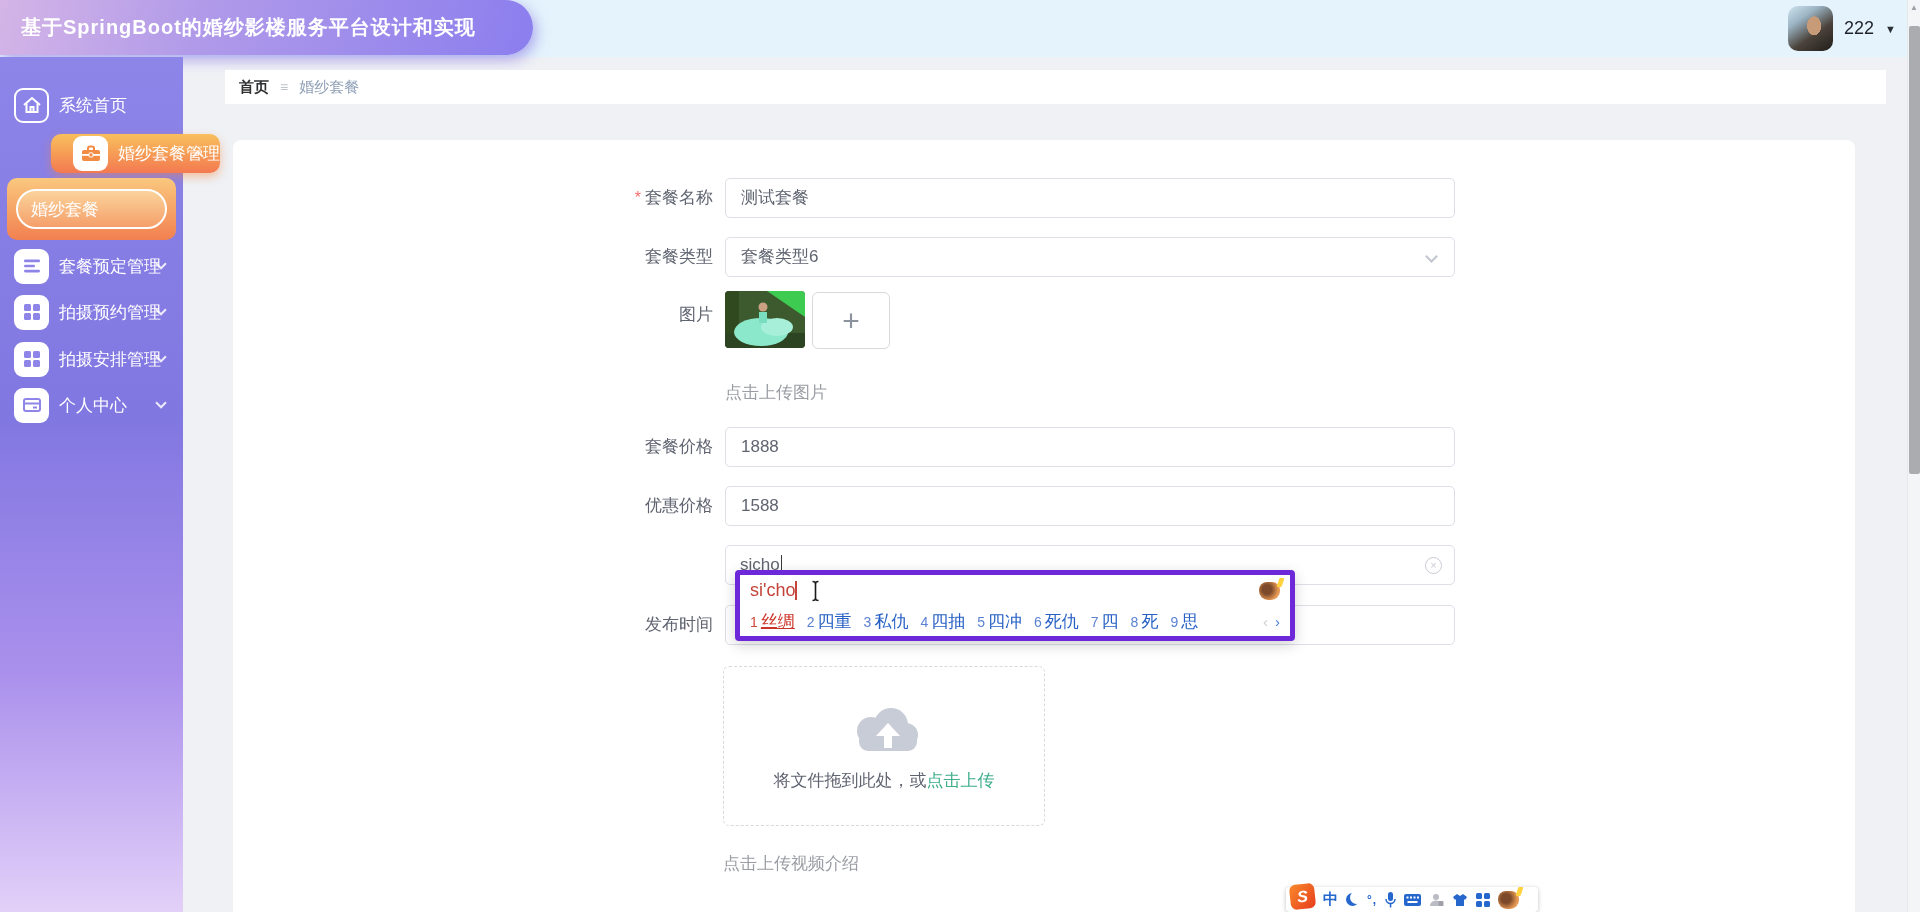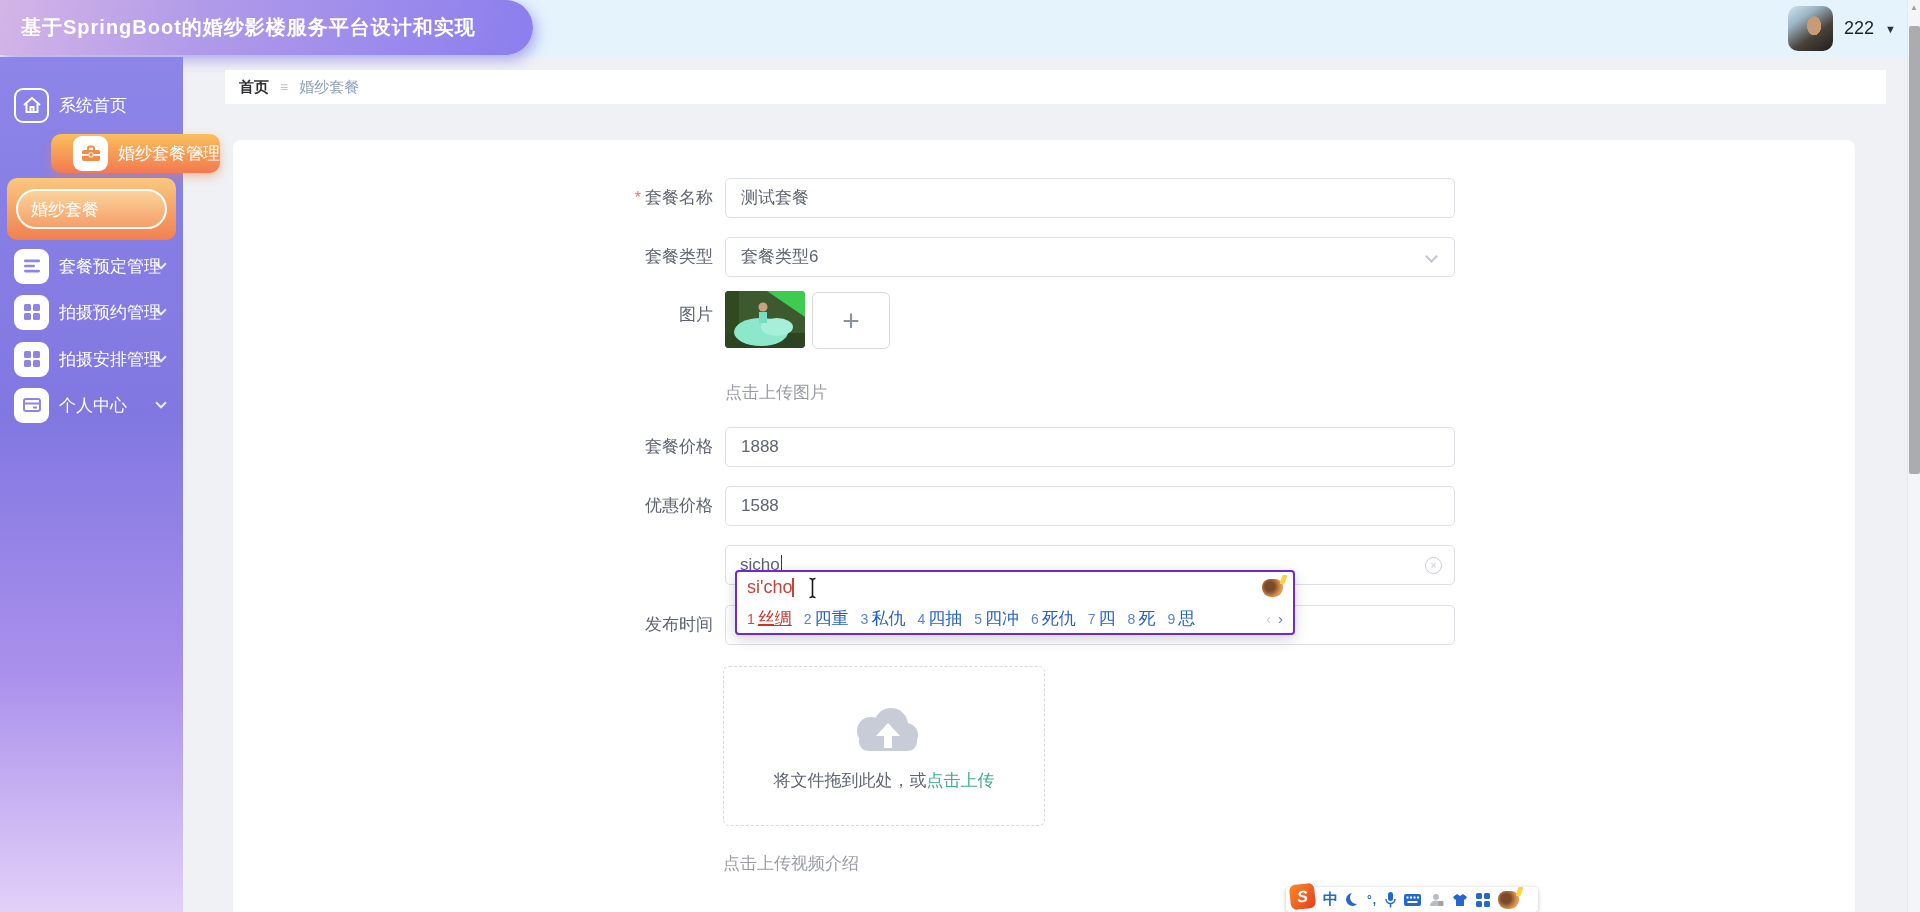--- a/index.html
+++ b/index.html
@@ -72,21 +72,21 @@
               background:#fff; color:#8c939d; font-size:30px; font-weight:100; display:flex; align-items:center; justify-content:center; cursor:pointer; }
   .img-hint { position:absolute; left:492px; top:241px; font-size:17px; color:#9a9da3; }
 
   .upload-box { position:absolute; left:490px; top:526px; width:322px; height:160px; border:1px dashed #d9d9d9; border-radius:6px;
                 background:#fff; text-align:center; cursor:pointer; }
   .up-text { margin-top:11px; font-size:17px; color:#5f6470; }
   .up-link { color:#3fae8c; cursor:pointer; }
   .video-hint { position:absolute; left:490px; top:712px; font-size:17px; color:#9a9da3; }
 
   
-  .ime { position:absolute; left:735px; top:570px; width:560px; background:#fff; border:2px solid #6d28d9; border-radius:4px;
+  .ime { position:absolute; left:735px; top:570px; width:560px; background:#fff; border:5px solid #6d28d9; border-radius:4px;
          box-shadow:0 4px 14px rgba(0,0,0,.18); z-index:60; }
   .ime-top { display:flex; align-items:center; height:31px; padding:0 10px; }
   .ime-comp { font-size:18px; color:#c4443a; }
   .ime-comp-caret { display:inline-block; width:2px; height:19px; background:#c4443a; vertical-align:-3px; }
   .ime-ibeam { margin-left:12px; display:flex; }
   .ime-emoji { margin-left:auto; width:21px; height:18px; border-radius:8px 8px 9px 9px; position:relative;
                background:radial-gradient(circle at 38% 42%, #7c4a2a 28%, #e89a54 68%); }
   .ime-emoji::after { content:""; position:absolute; right:-3px; top:-4px; width:5px; height:9px;
                       background:#ffd23e; transform:skewX(-18deg); border-radius:1px; }
   .ime-row { display:flex; align-items:center; height:30px; padding:0 10px; white-space:nowrap; overflow:hidden; }

